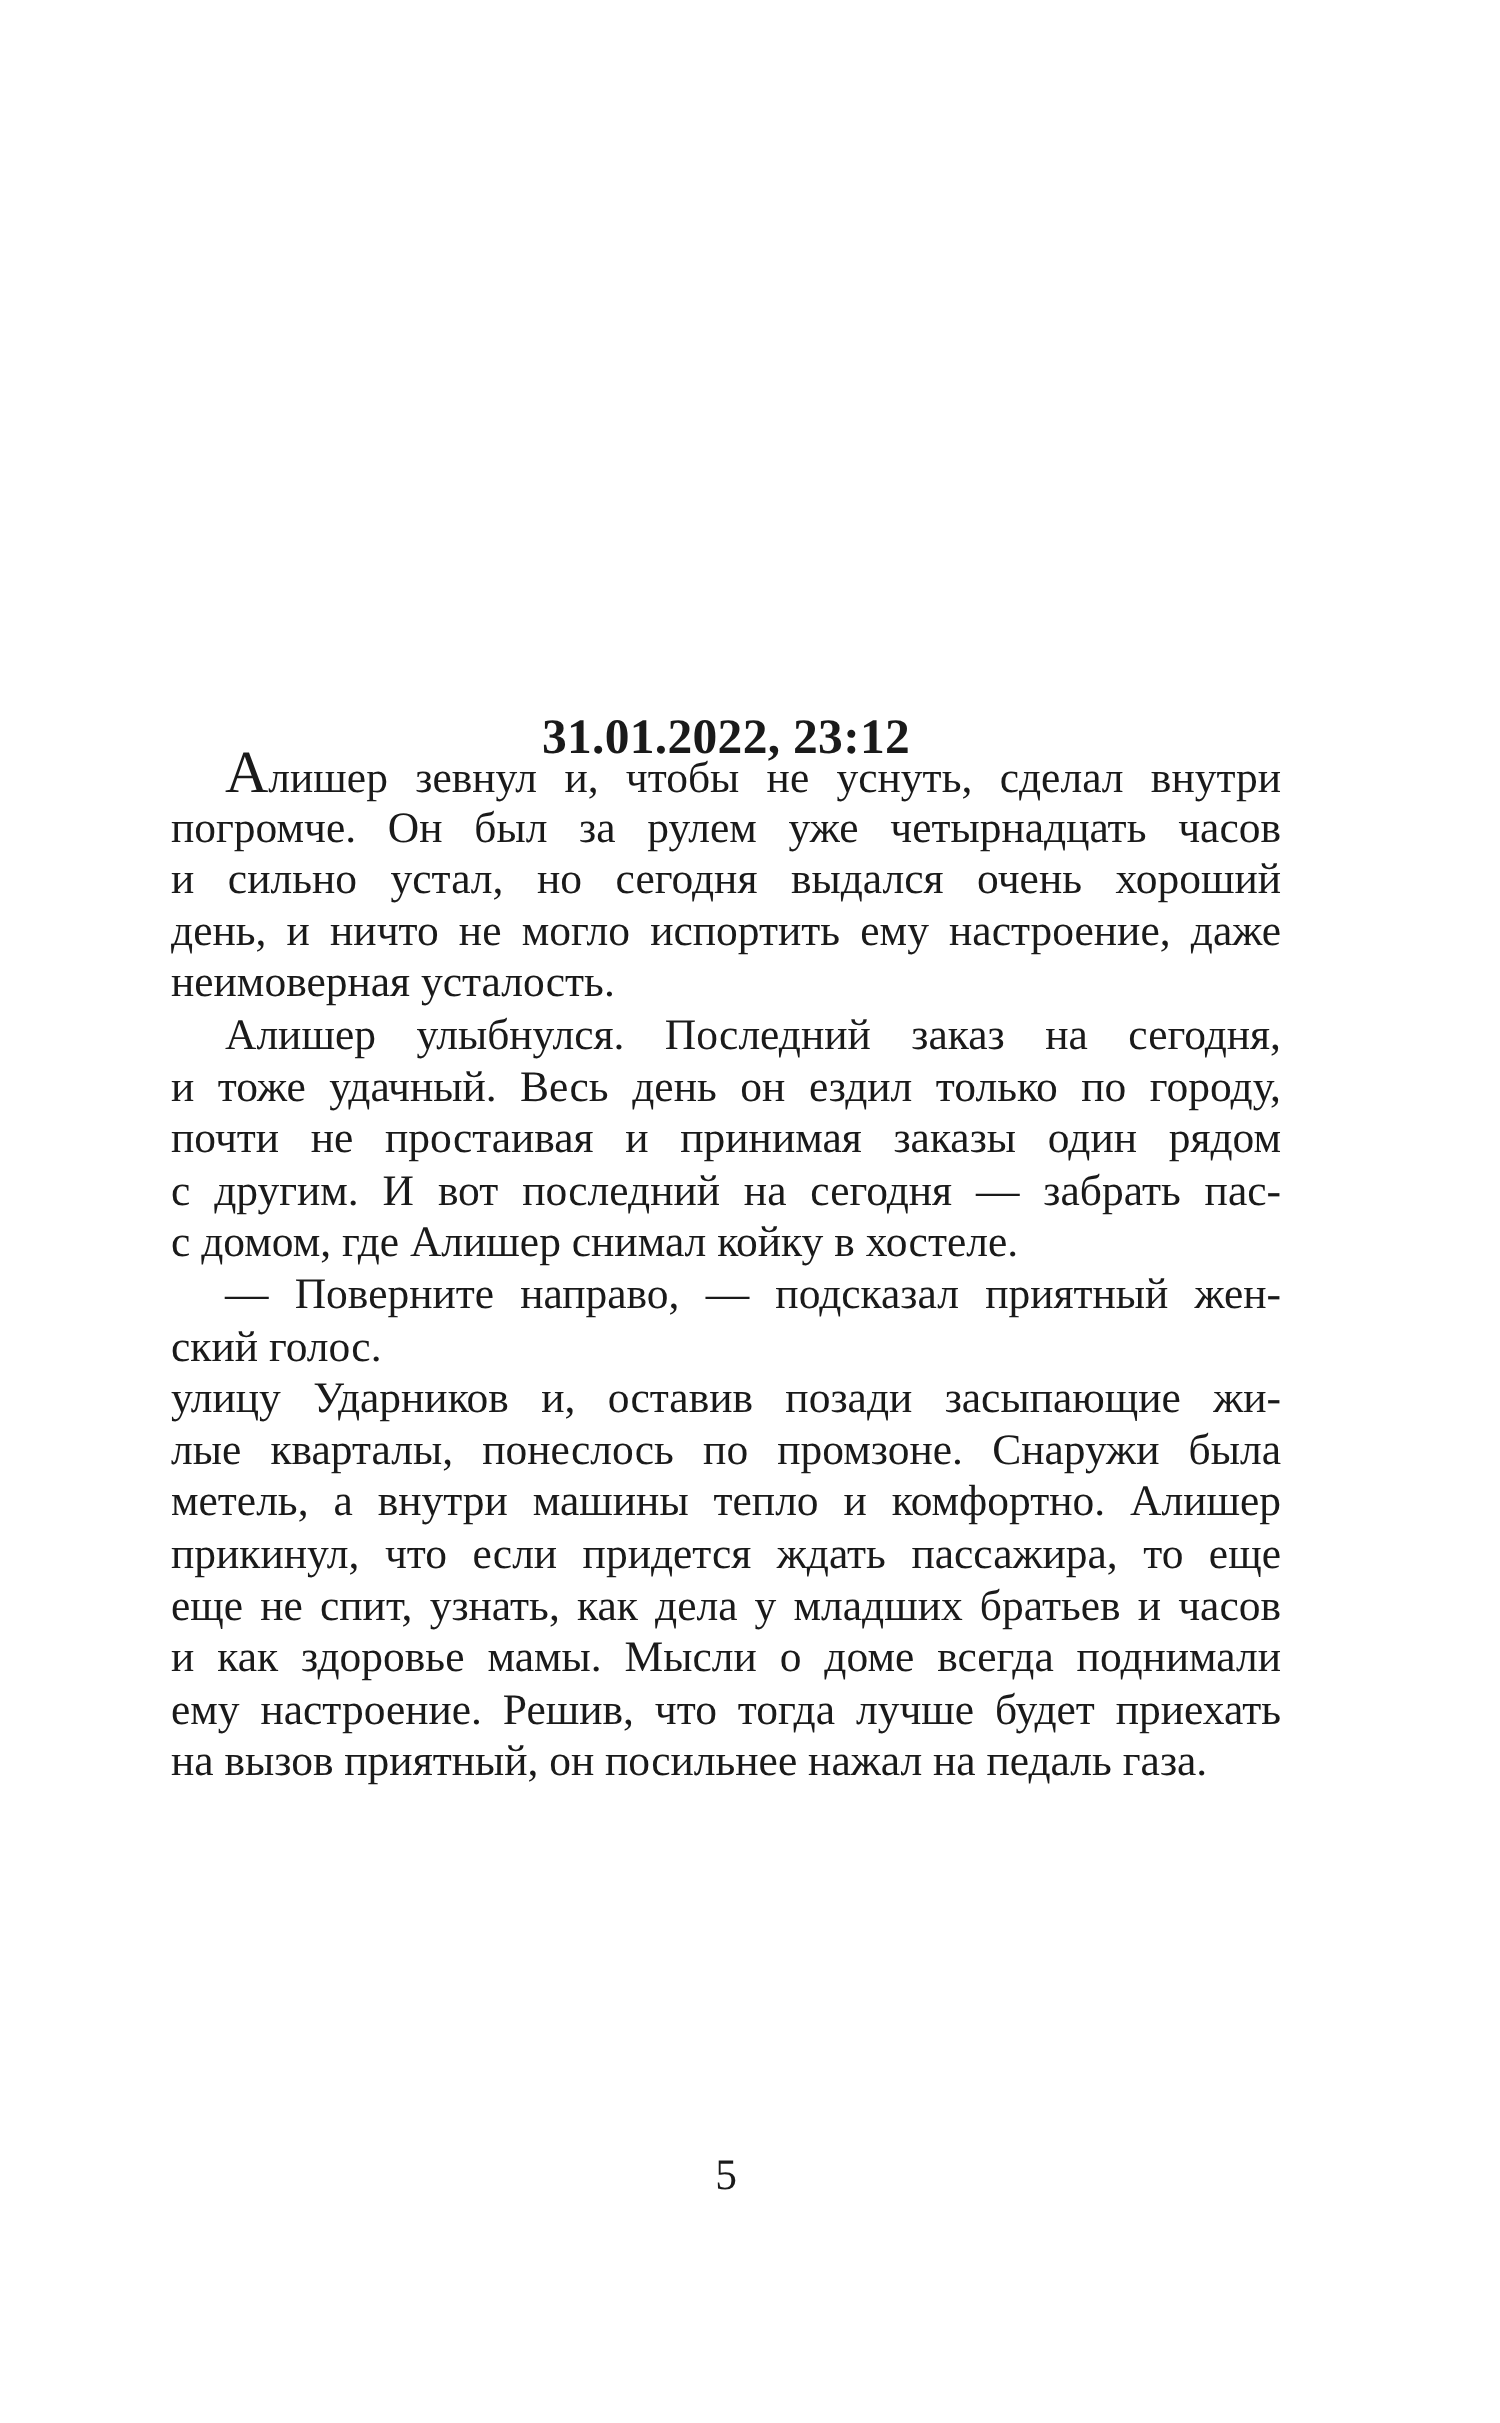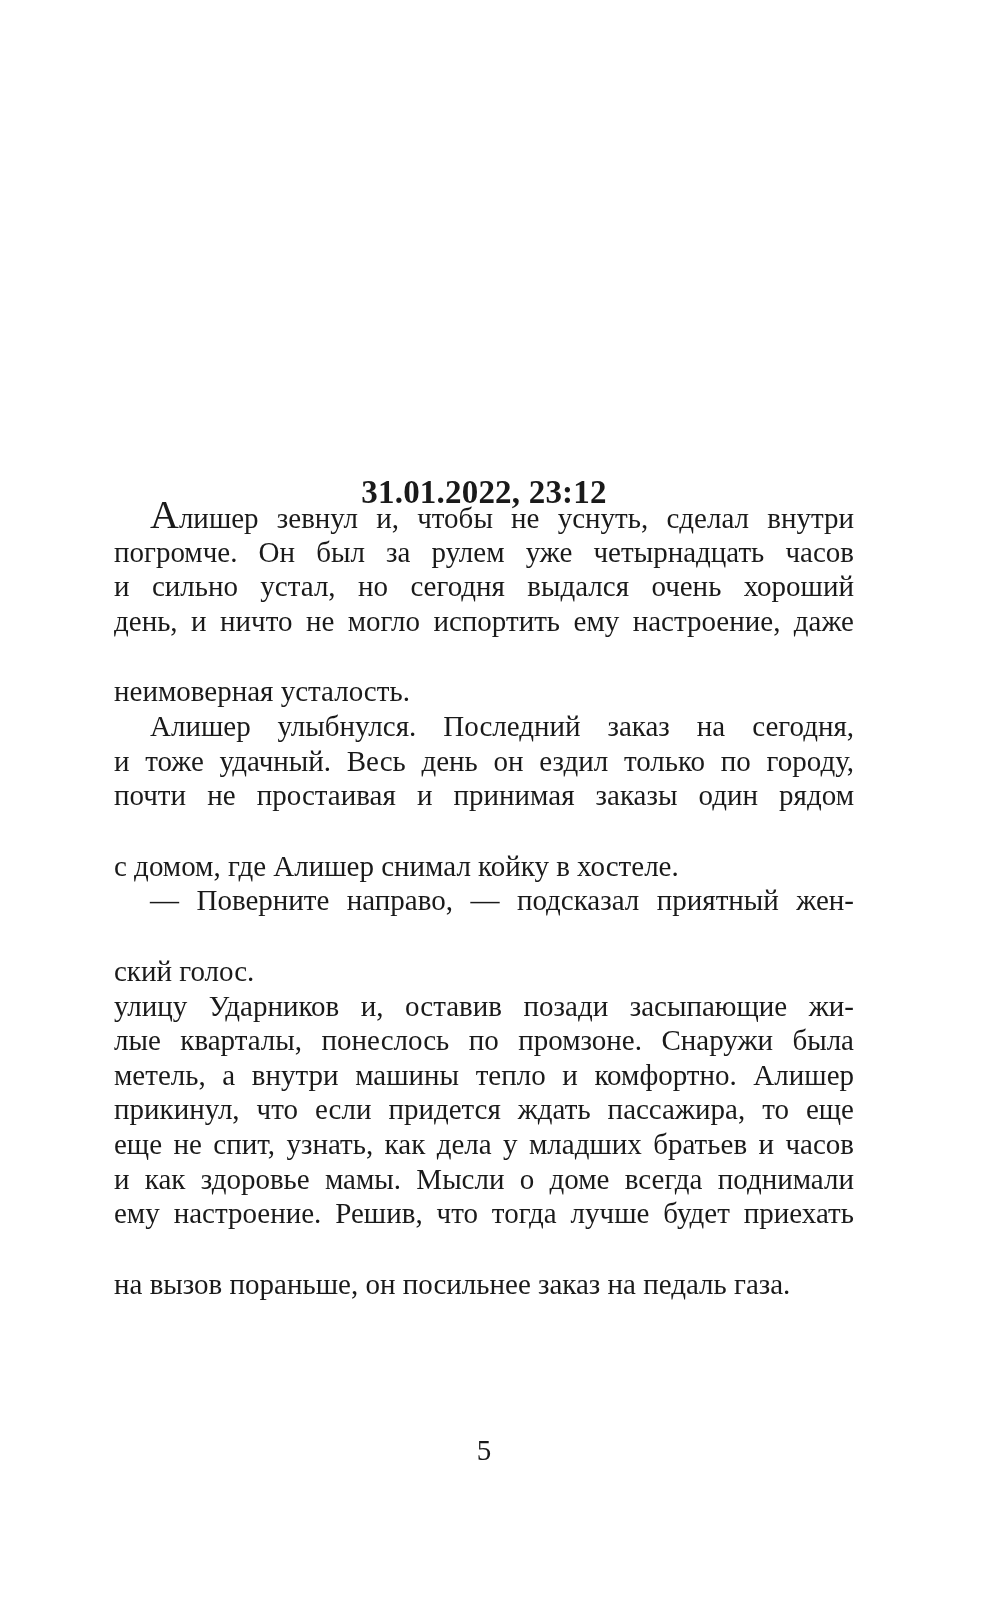--- a/index.html
+++ b/index.html
@@ -48,21 +48,20 @@
     }
     .line {
       display: block;
       text-align: justify;
       text-align-last: justify;
       white-space: nowrap;
       height: 34.6px;
     }
     .line.last {
       text-align-last: left;
-      margin-top: 36px;
     }
     .line.indent {
       padding-left: 36px;
     }
     .dropcap {
       font-size: 40px;
       line-height: 30px;
     }
     .page-number {
       position: absolute;
@@ -88,34 +87,35 @@
       <span class="line">и сильно устал, но сегодня выдался очень хороший</span>
       <span class="line">день, и ничто не могло испортить ему настроение, даже</span>
       <span class="line last">неимоверная усталость.</span>
     </p>
 
 
     <p class="para">
       <span class="line indent">Алишер улыбнулся. Последний заказ на сегодня,</span>
       <span class="line">и тоже удачный. Весь день он ездил только по городу,</span>
       <span class="line">почти не простаивая и принимая заказы один рядом</span>
+      <span class="line">с другим. И вот последний на сегодня — забрать пас-</span>
       <span class="line last">с домом, где Алишер снимал койку в хостеле.</span>
     </p>
 
     <p class="para">
       <span class="line indent">— Поверните направо, — подсказал приятный жен-</span>
       <span class="line last">ский голос.</span>
     </p>
 
     <p class="para">
       <span class="line">улицу Ударников и, оставив позади засыпающие жи-</span>
       <span class="line">лые кварталы, понеслось по промзоне. Снаружи была</span>
       <span class="line">метель, а внутри машины тепло и комфортно. Алишер</span>
       <span class="line">прикинул, что если придется ждать пассажира, то еще</span>
       <span class="line">еще не спит, узнать, как дела у младших братьев и часов</span>
       <span class="line">и как здоровье мамы. Мысли о доме всегда поднимали</span>
       <span class="line">ему настроение. Решив, что тогда лучше будет приехать</span>
-      <span class="line last">на вызов пораньше, он посильнее заказ на педаль газа.</span>
+      <span class="line last">на вызов приятный, он посильнее нажал на педаль газа.</span>
     </p>
   </div>
 
   <div class="page-number">5</div>
 </div>
 
 </body></html>

